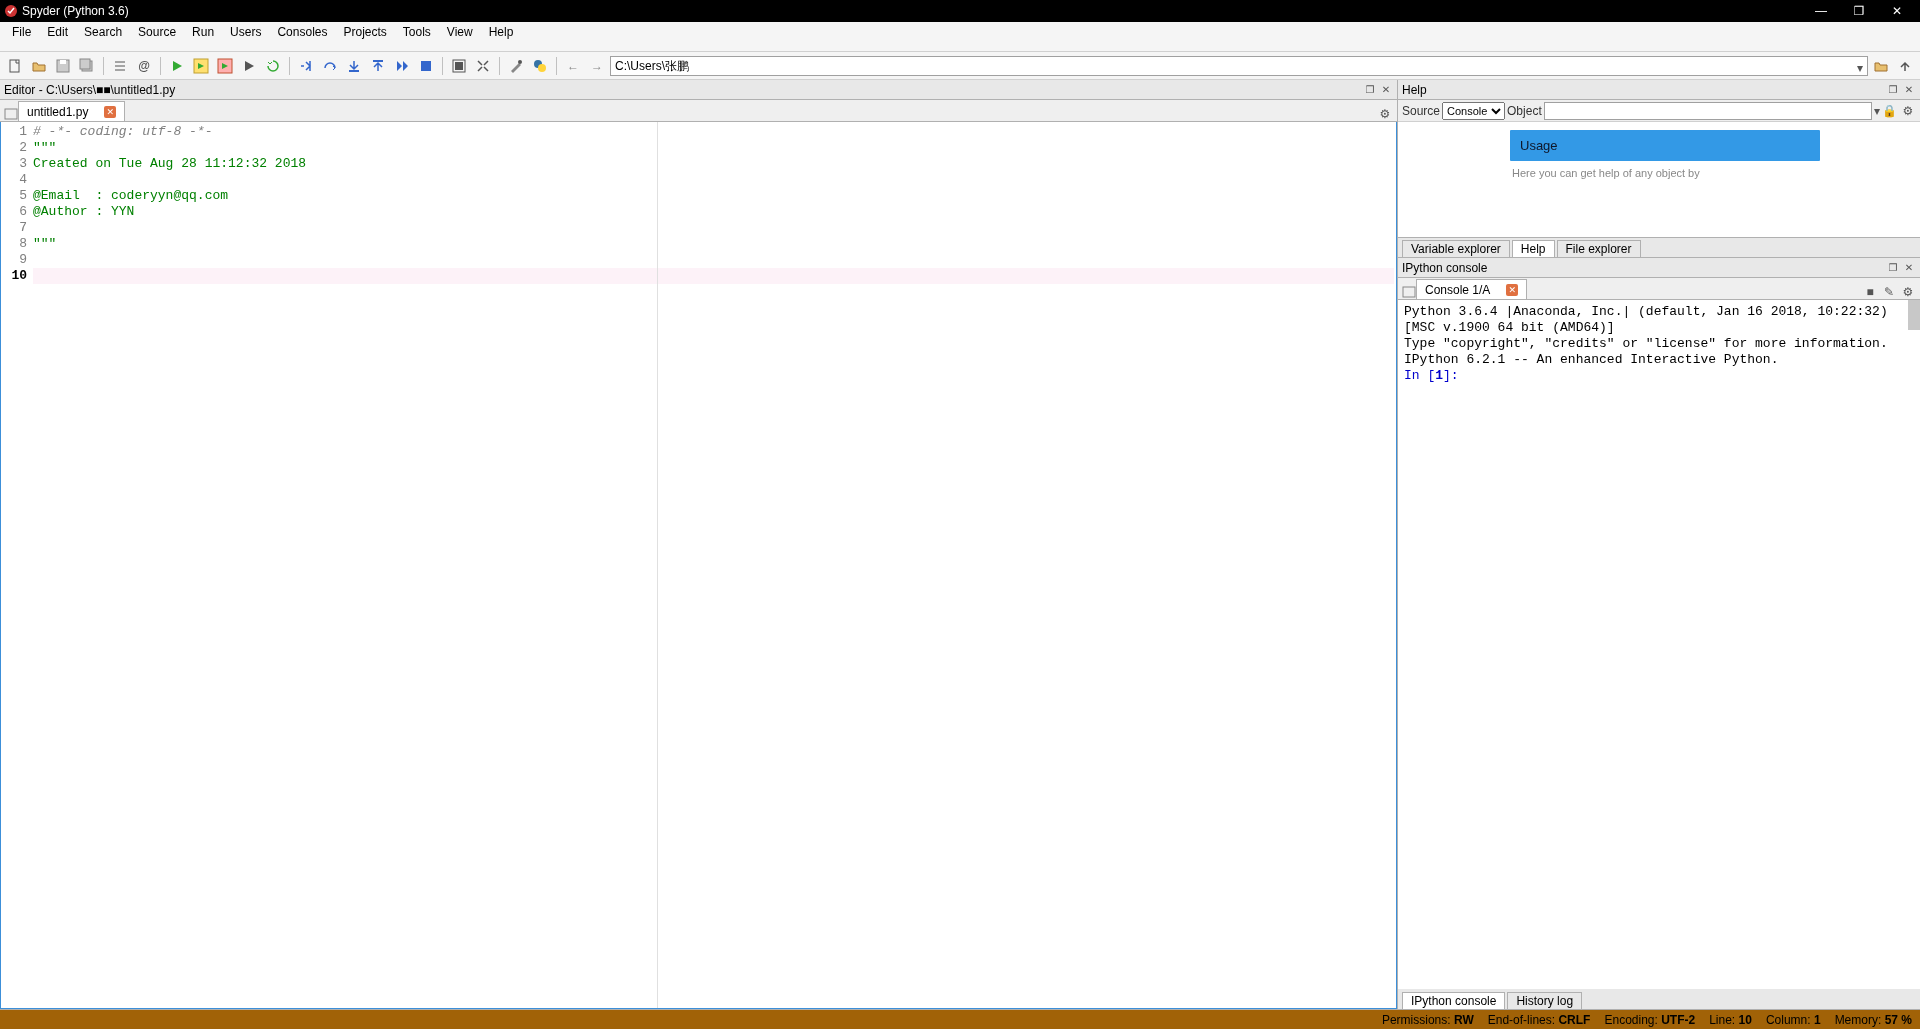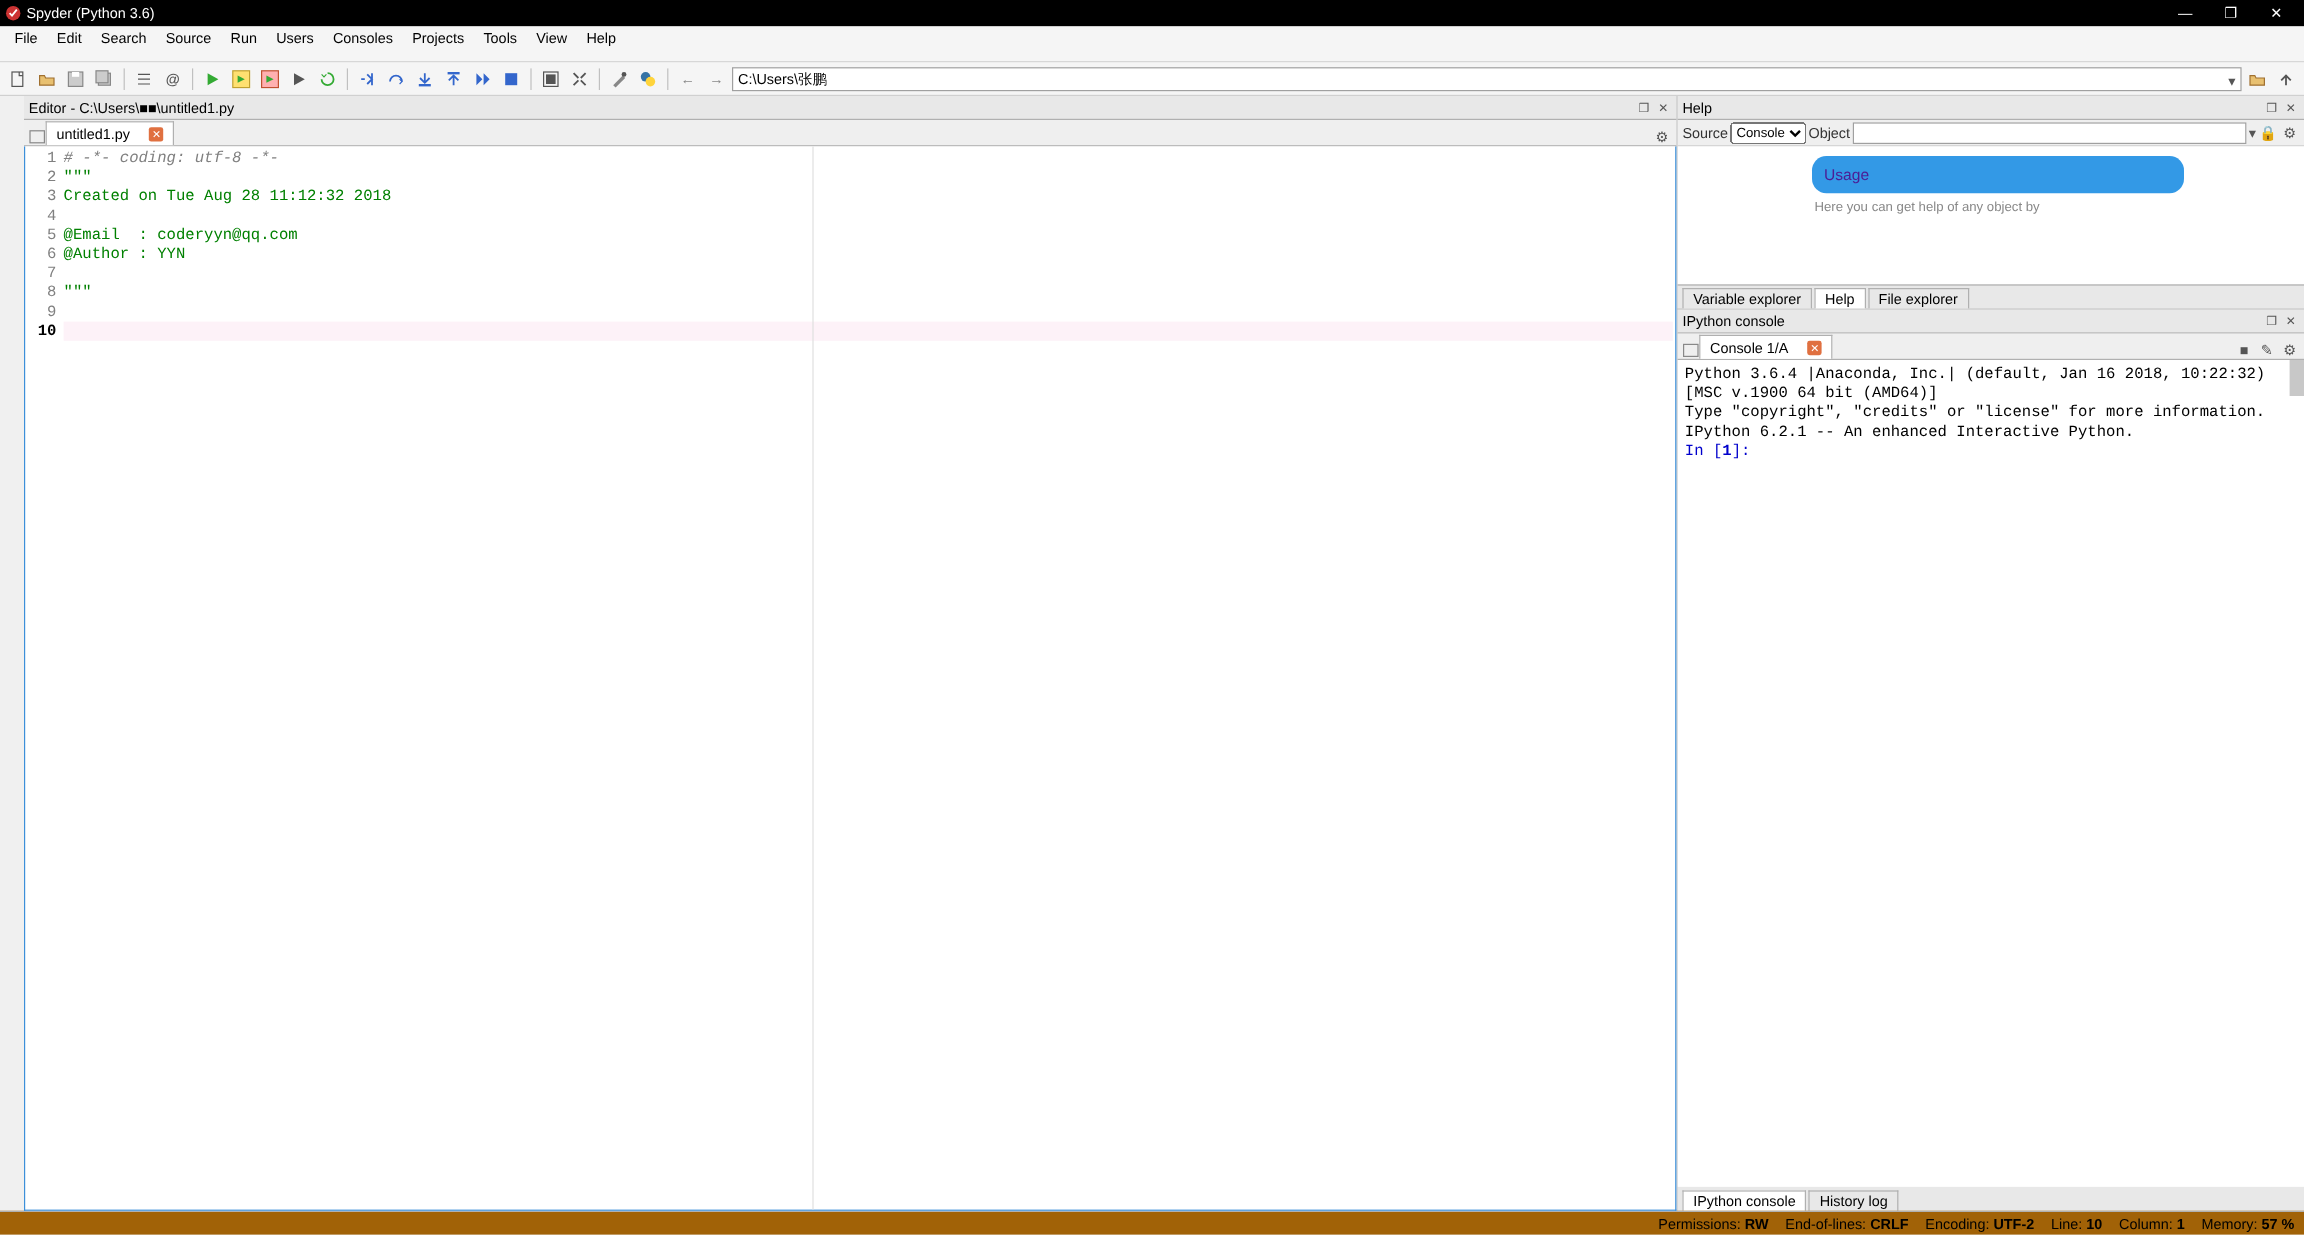--- a/index.html
+++ b/index.html
@@ -47,21 +47,21 @@
 .toolbar .tbtn { width: 22px; height: 22px; display:flex; align-items:center; justify-content:center; cursor:default; }
 .toolbar .pathbox {
   flex: 1;
   height: 20px;
   border: 1px solid #a0a0a0;
   background: #fff;
   padding: 0 4px;
   min-width: 200px;
   display:flex; align-items:flex-end;
 }
-.workspace { flex: 1; display: flex; min-height: 0; padding-left: 20px; }
+.workspace { flex: 1; display: flex; min-height: 0; }
 .left-panel { flex: 1; display: flex; flex-direction: column; border-right: 1px solid #b0b0b0; min-width: 0; }
 .right-panel { width: 522px; display: flex; flex-direction: column; }
 .pane-header {
   height: 20px;
   background: #e8e8e8;
   border-bottom: 1px solid #b0b0b0;
   display: flex;
   align-items: center;
   padding: 0 4px;
   font-size: 12px;
@@ -128,21 +128,21 @@
 .c-green { color:#008000; }
 .c-greenb { color:#008000; }
 .right-guide { position:absolute; left:626px; top:0; bottom:0; width:1px; background:#e0e0e0; }
 .help-pane { display:flex; flex-direction:column; height: 178px; border-bottom:1px solid #b0b0b0; }
 .help-toolbar { height:22px; background:#efefef; display:flex; align-items:center; padding:0 4px; gap:2px; border-bottom:1px solid #d0d0d0; }
 .help-toolbar .lbl { color:#333; }
 .help-toolbar select { height:18px; font-size:11px; }
 .help-toolbar input.obj { flex:1; height:18px; border:1px solid #a0a0a0; background:#fff; padding:0 2px; min-width:40px; }
 .help-toolbar .small-icon { width:16px; text-align:center; cursor:default; color:#555; }
 .help-body { flex:1; background:#fff; overflow:hidden; padding: 8px 100px 0 112px; }
-.usage-box { background:#3399e6; color:#4c1d95; padding: 8px 10px; font-size:13px; border-radius:12px; }
+.usage-box { background:#3399e6; color:#0f172a; padding: 8px 10px; font-size:13px; border-radius:1px; }
 .help-body .truncated { color:#888; font-size:11px; padding: 6px 2px; white-space:nowrap; overflow:hidden; }
 .tabs-footer-top { height:20px; background:#e8e8e8; display:flex; align-items:flex-end; padding:0 4px; border-top:1px solid #b0b0b0; }
 .ftop-tab { border:1px solid #b0b0b0; border-bottom:none; background:#e8e8e8; padding:1px 8px; font-size:12px; margin-right:2px; }
 .ftop-tab.active { background:#fff; }
 .ipy-wrapper { flex:1; display:flex; flex-direction:column; min-height:0; }
 .ipy-body { flex:1; background:#fff; font-family: Consolas, "Courier New", monospace; font-size:13px; line-height:16px; padding:4px 6px; overflow-y:auto; position:relative; }
 .ipy-scrollthumb { position:absolute; right:0; top:0; width:12px; height:30px; background:#c8c8c8; }
 .ipy-tabbar { height:22px; background:#efefef; border-bottom:1px solid #b0b0b0; display:flex; align-items:flex-end; padding:0 4px; }
 .ipy-tabbar .spacer { flex:1; }
 .ipy-tabbar .tbicon { width:16px; text-align:center; color:#555; margin-left:3px; cursor:default; }

